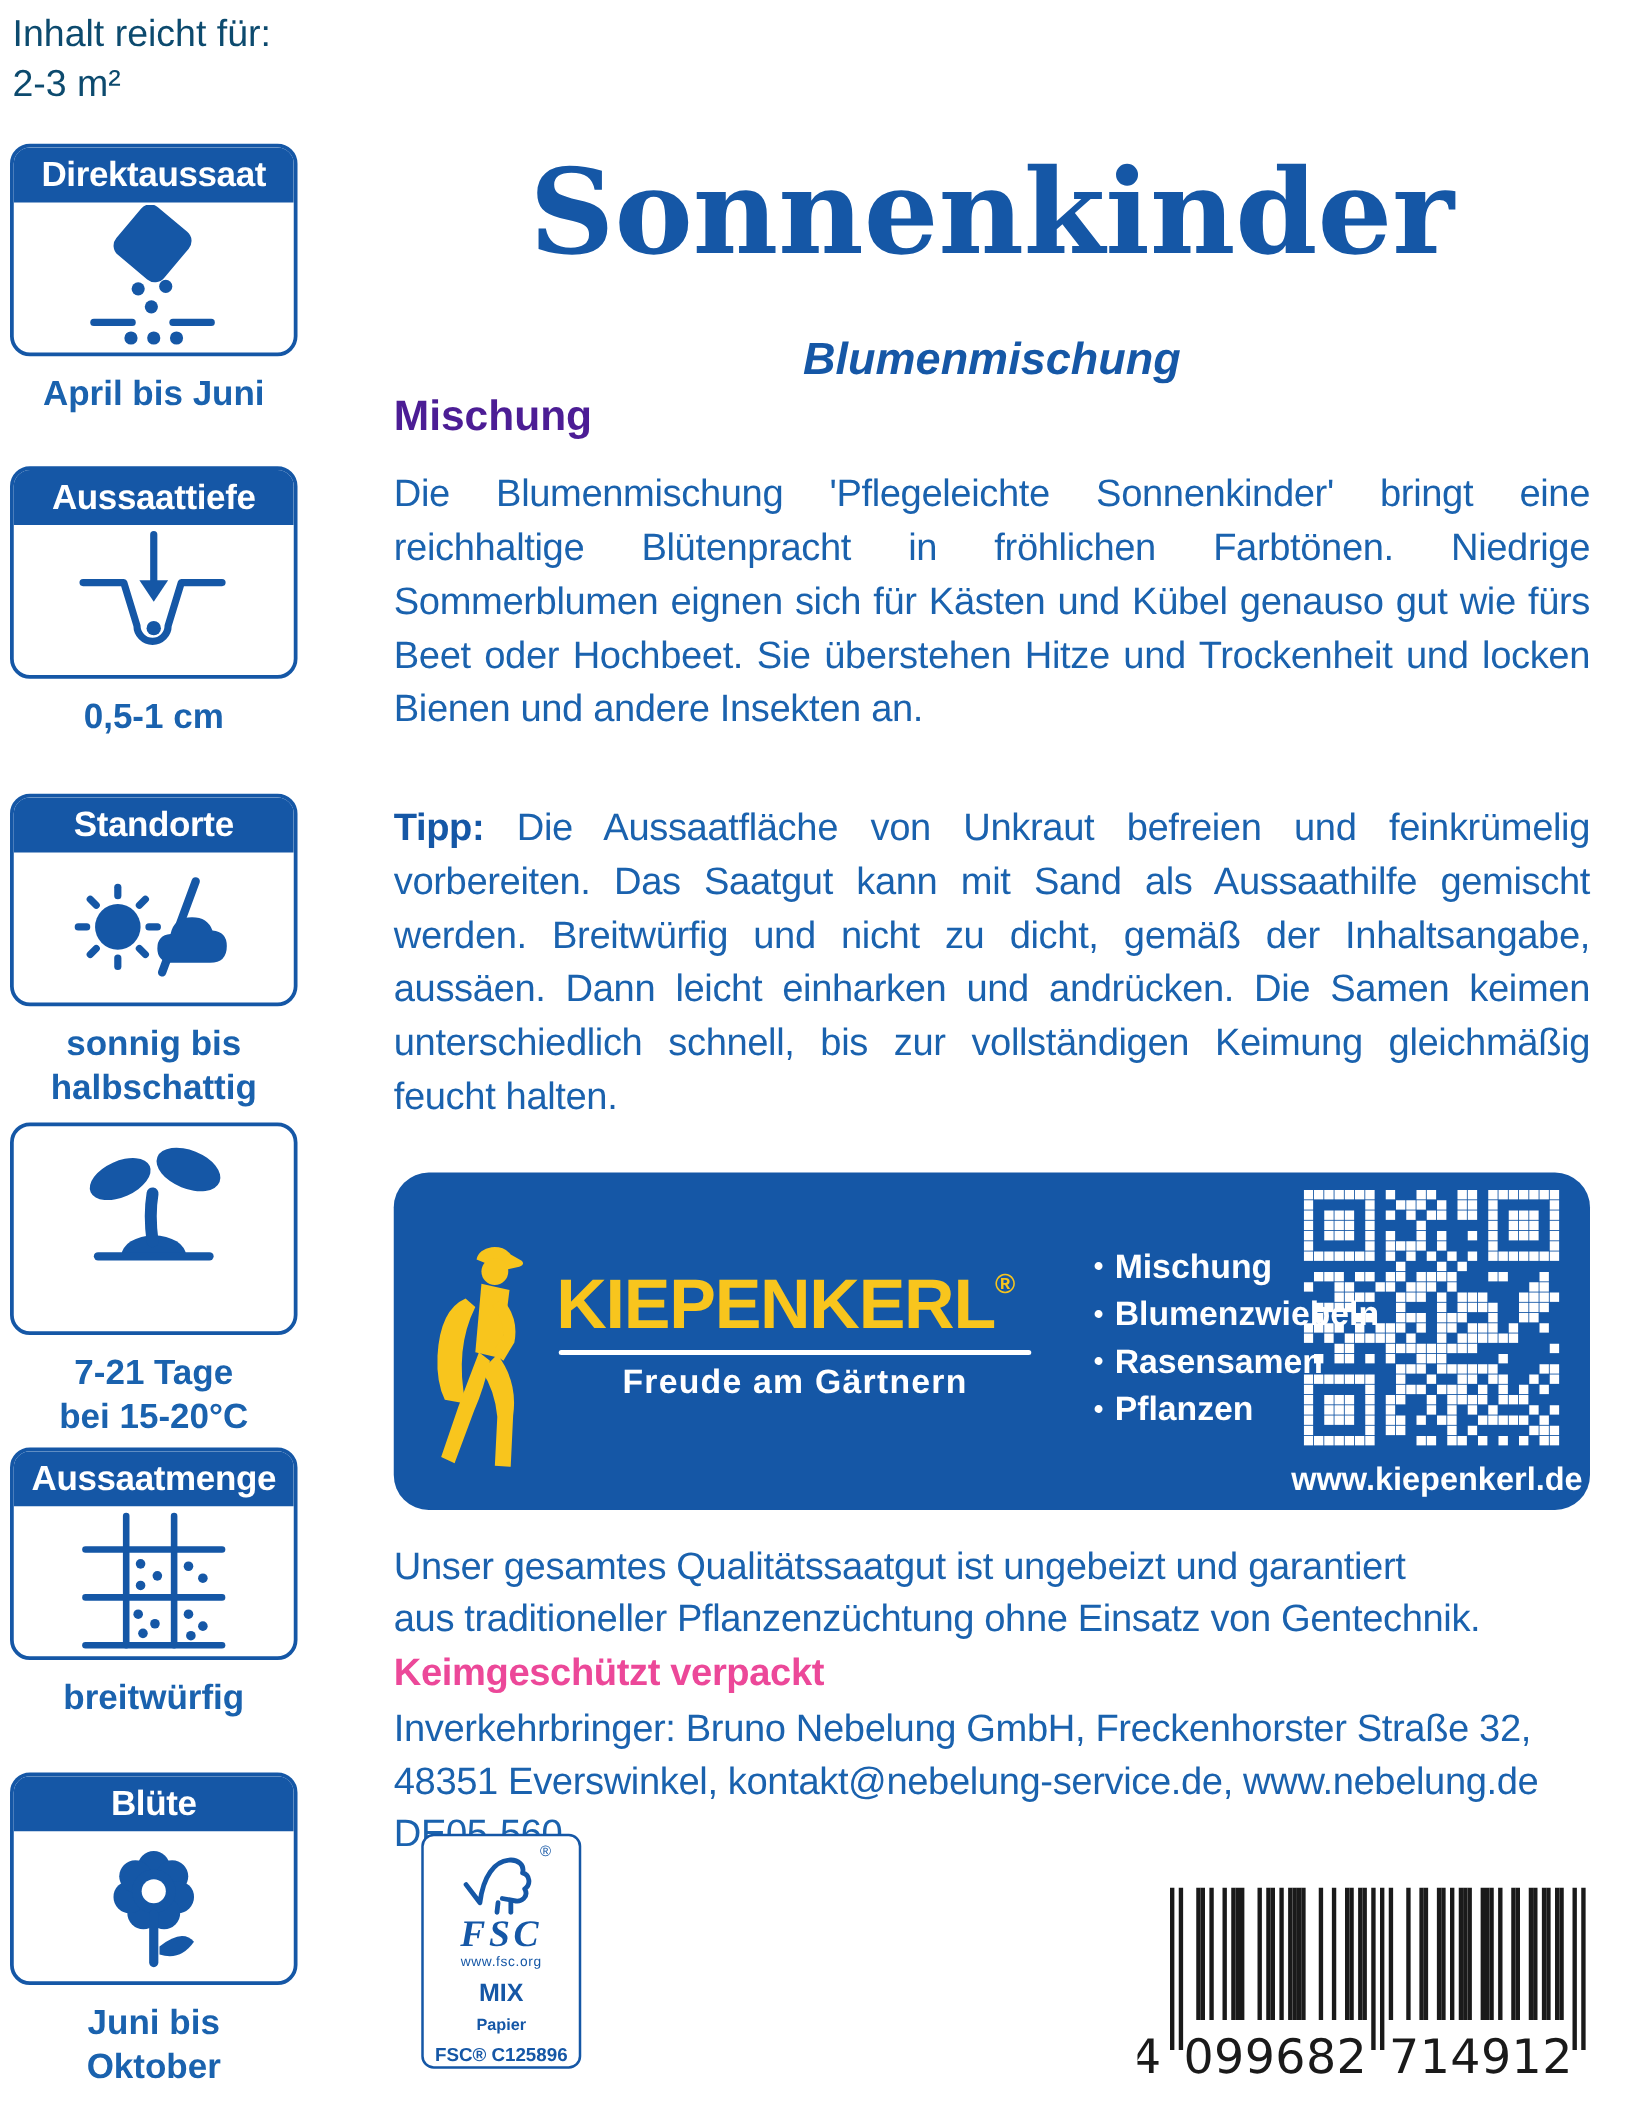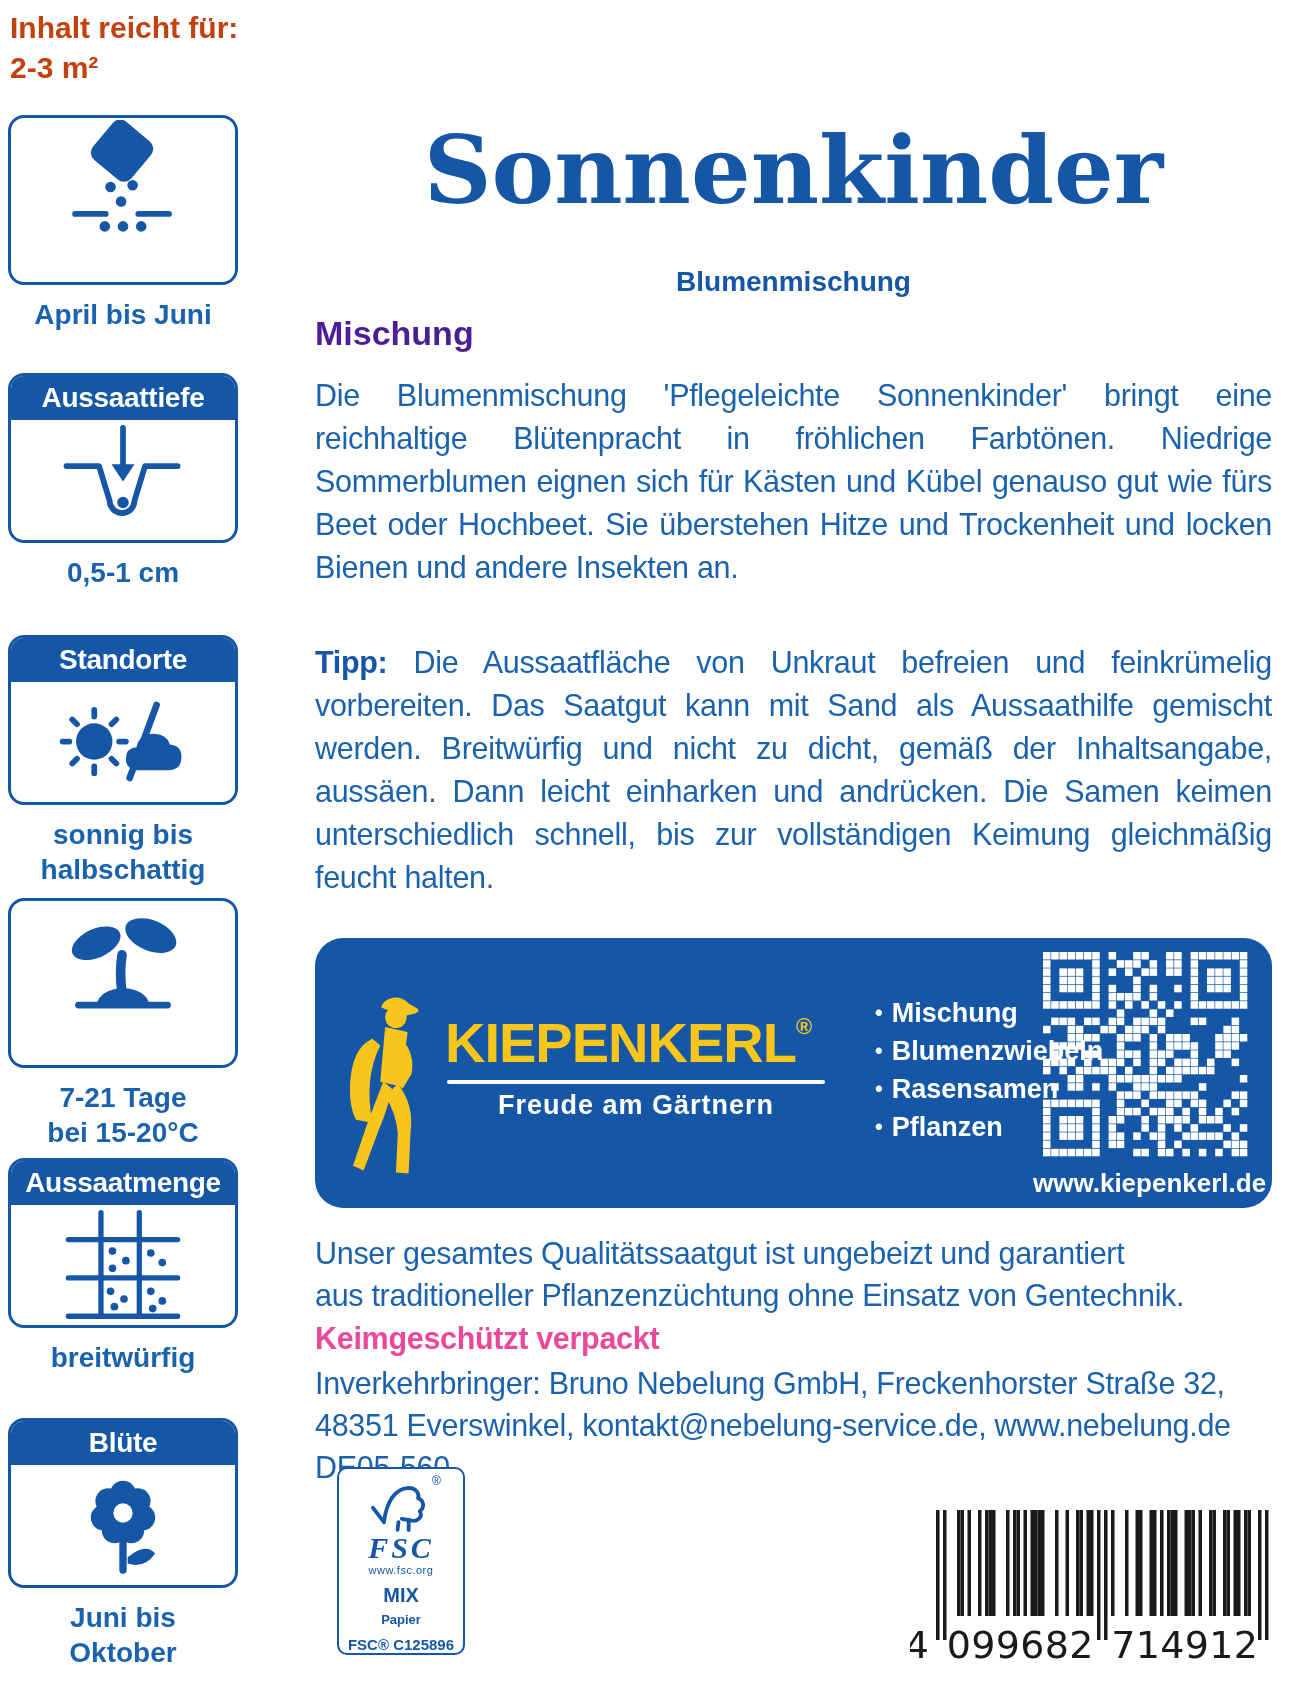--- a/index.html
+++ b/index.html
@@ -1,34 +1,34 @@
 <!DOCTYPE html>
 <html lang="de"><head>
 <meta charset="utf-8">
 <style>
   html,body{margin:0;padding:0;background:#fff;}
   #page{position:relative;width:1300px;height:1684px;background:#ffffff;overflow:hidden;
         font-family:"Liberation Sans",sans-serif;color:#1A62AE;}
   .pre{white-space:pre-line;}
   
-  .top-note{position:absolute;left:10px;top:8px;font-size:30px;line-height:40px;font-weight:700;color:#c2410c;}
+  .top-note{position:absolute;left:10px;top:8px;font-size:30px;line-height:40px;font-weight:400;color:#0c4a6e;}
   
   .infobox{position:absolute;left:8px;width:230px;height:170px;border:3.5px solid #1557A6;
            border-radius:16px;background:#fff;overflow:hidden;box-sizing:border-box;}
   .infobox-header{height:44px;line-height:44px;background:#1557A6;color:#fff;font-weight:bold;
                   font-size:28px;text-align:center;letter-spacing:-0.3px;}
   .infobox-icon{height:119px;display:flex;align-items:center;justify-content:center;}
   .infobox-caption{position:absolute;left:8px;width:230px;text-align:center;font-size:28px;
                    line-height:35px;font-weight:600;color:#1A62AE;white-space:pre-line;}
   
   .main-title{position:absolute;left:315px;top:110px;width:957px;text-align:center;
               font-family:"DejaVu Serif",serif;font-weight:bold;font-size:94px;line-height:120px;
               color:#1557A6;letter-spacing:0px;}
   .main-subtitle{position:absolute;left:315px;top:266px;width:957px;text-align:center;
-                 font-size:28px;font-weight:bold;color:#1557A6;}
+                 font-size:36px;font-weight:bold;color:#1557A6;font-style:italic;}
   .main-variety{position:absolute;left:315px;top:314px;width:957px;text-align:left;
                 font-size:34px;color:#4c1d95;font-weight:bold;}
   .paragraph{position:absolute;left:315px;width:957px;font-size:30.5px;line-height:43px;
              text-align:justify;color:#1A62AE;letter-spacing:-0.3px;}
   .paragraph b{color:#1557A6;}
   
   .banner{position:absolute;left:315px;top:938px;width:957px;height:270px;background:#1557A6;
           border-radius:28px;}
   .brand{position:absolute;left:130px;top:72px;font-size:56px;font-weight:bold;color:#F8C51D;
          letter-spacing:-1px;white-space:nowrap;}
@@ -64,20 +64,21 @@
 <body>
 
 <div id="page">
 
   <div class="top-note">
     <div>Inhalt reicht für:</div>
     <div>2-3 m²</div>
   </div>
 
   <div class="infobox" style="top:115px">
+    <div class="infobox-header">Direktaussaat</div>
     <div class="infobox-icon">
       <svg width="150" height="115" viewBox="0 0 150 120">
         <g fill="#1557A6">
           <rect x="48" y="6" width="52" height="52" rx="10" transform="rotate(40 74 32)"></rect>
           <circle cx="62" cy="70" r="5.5"></circle>
             <circle cx="85" cy="68" r="5.5"></circle>
           <circle cx="73" cy="85" r="5.5"></circle>
           <rect x="22" y="95" width="38" height="6" rx="3"></rect>
           <rect x="88" y="95" width="38" height="6" rx="3"></rect>
           <circle cx="56" cy="111" r="5.5"></circle>

